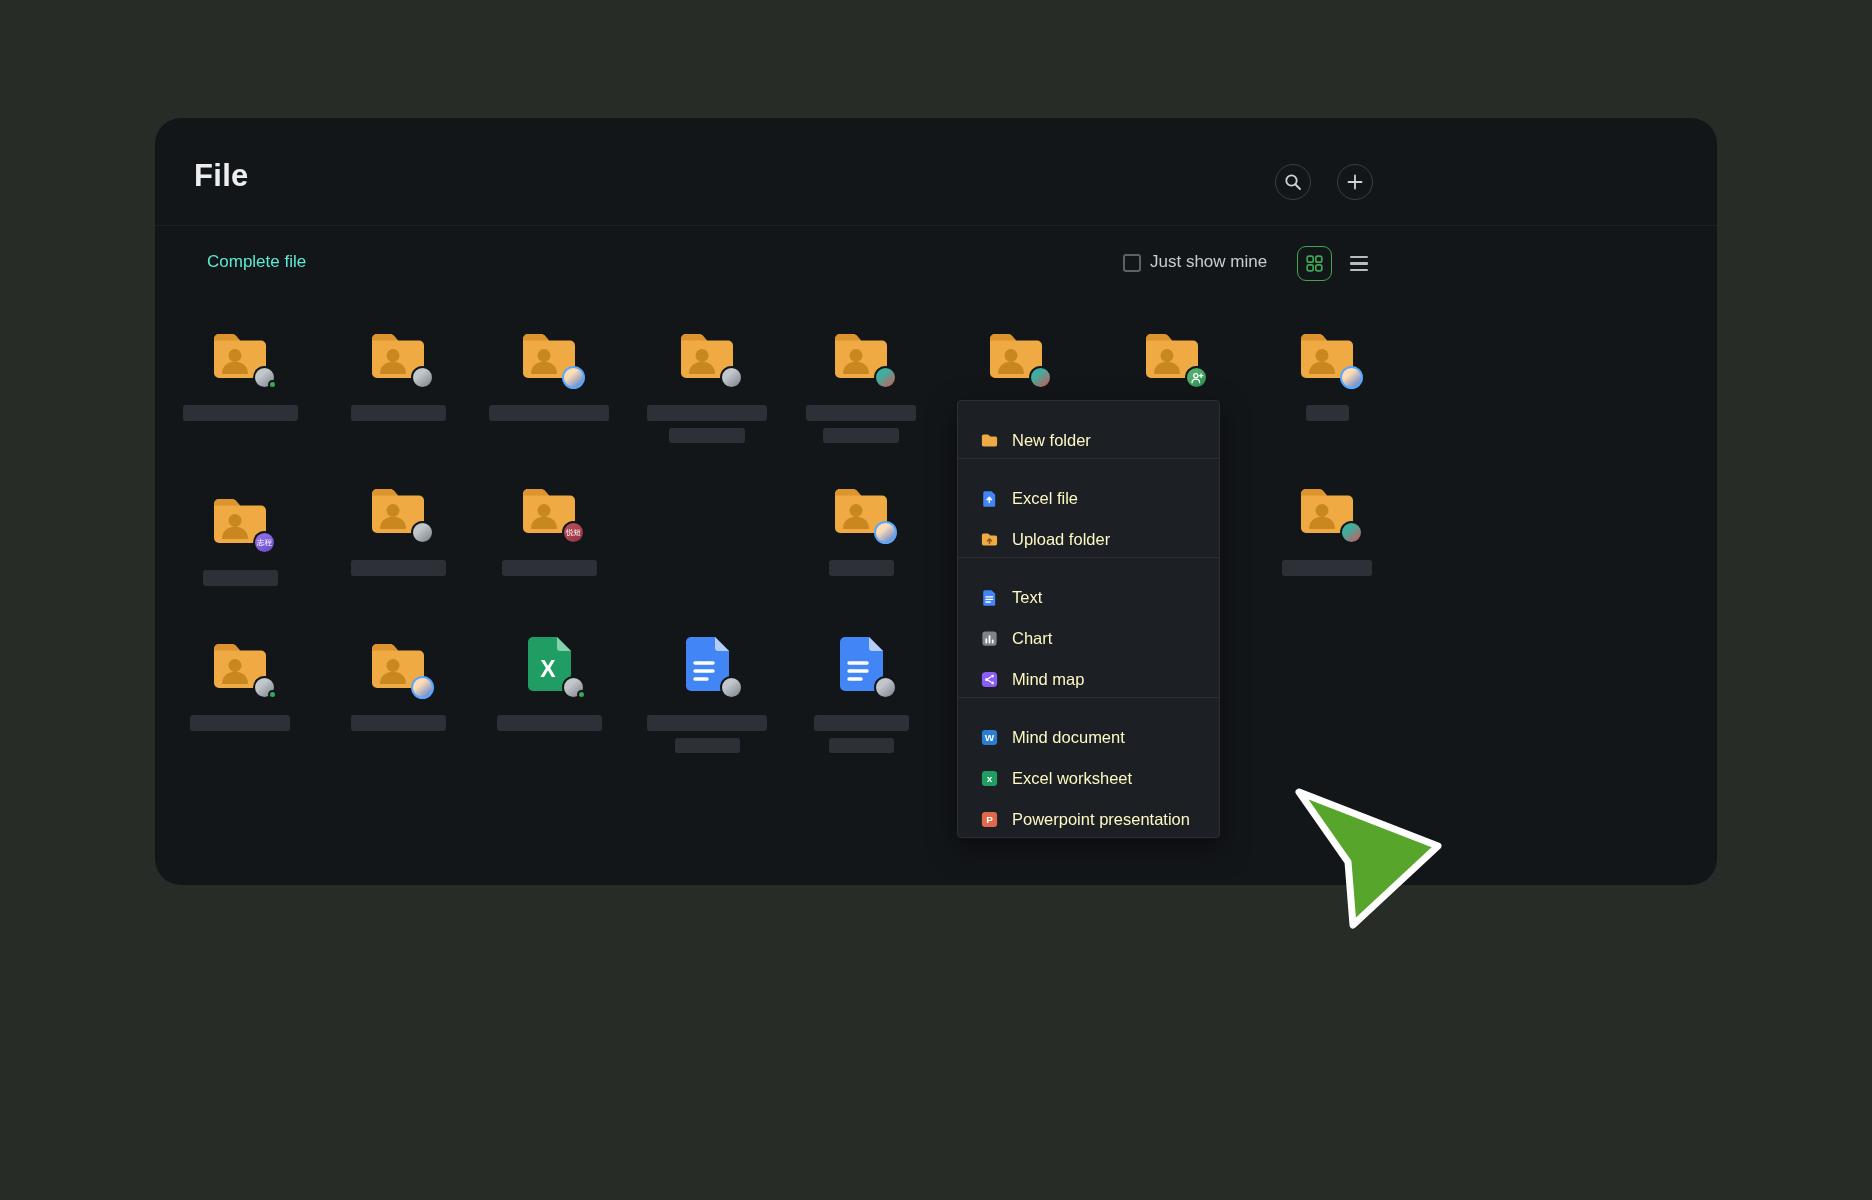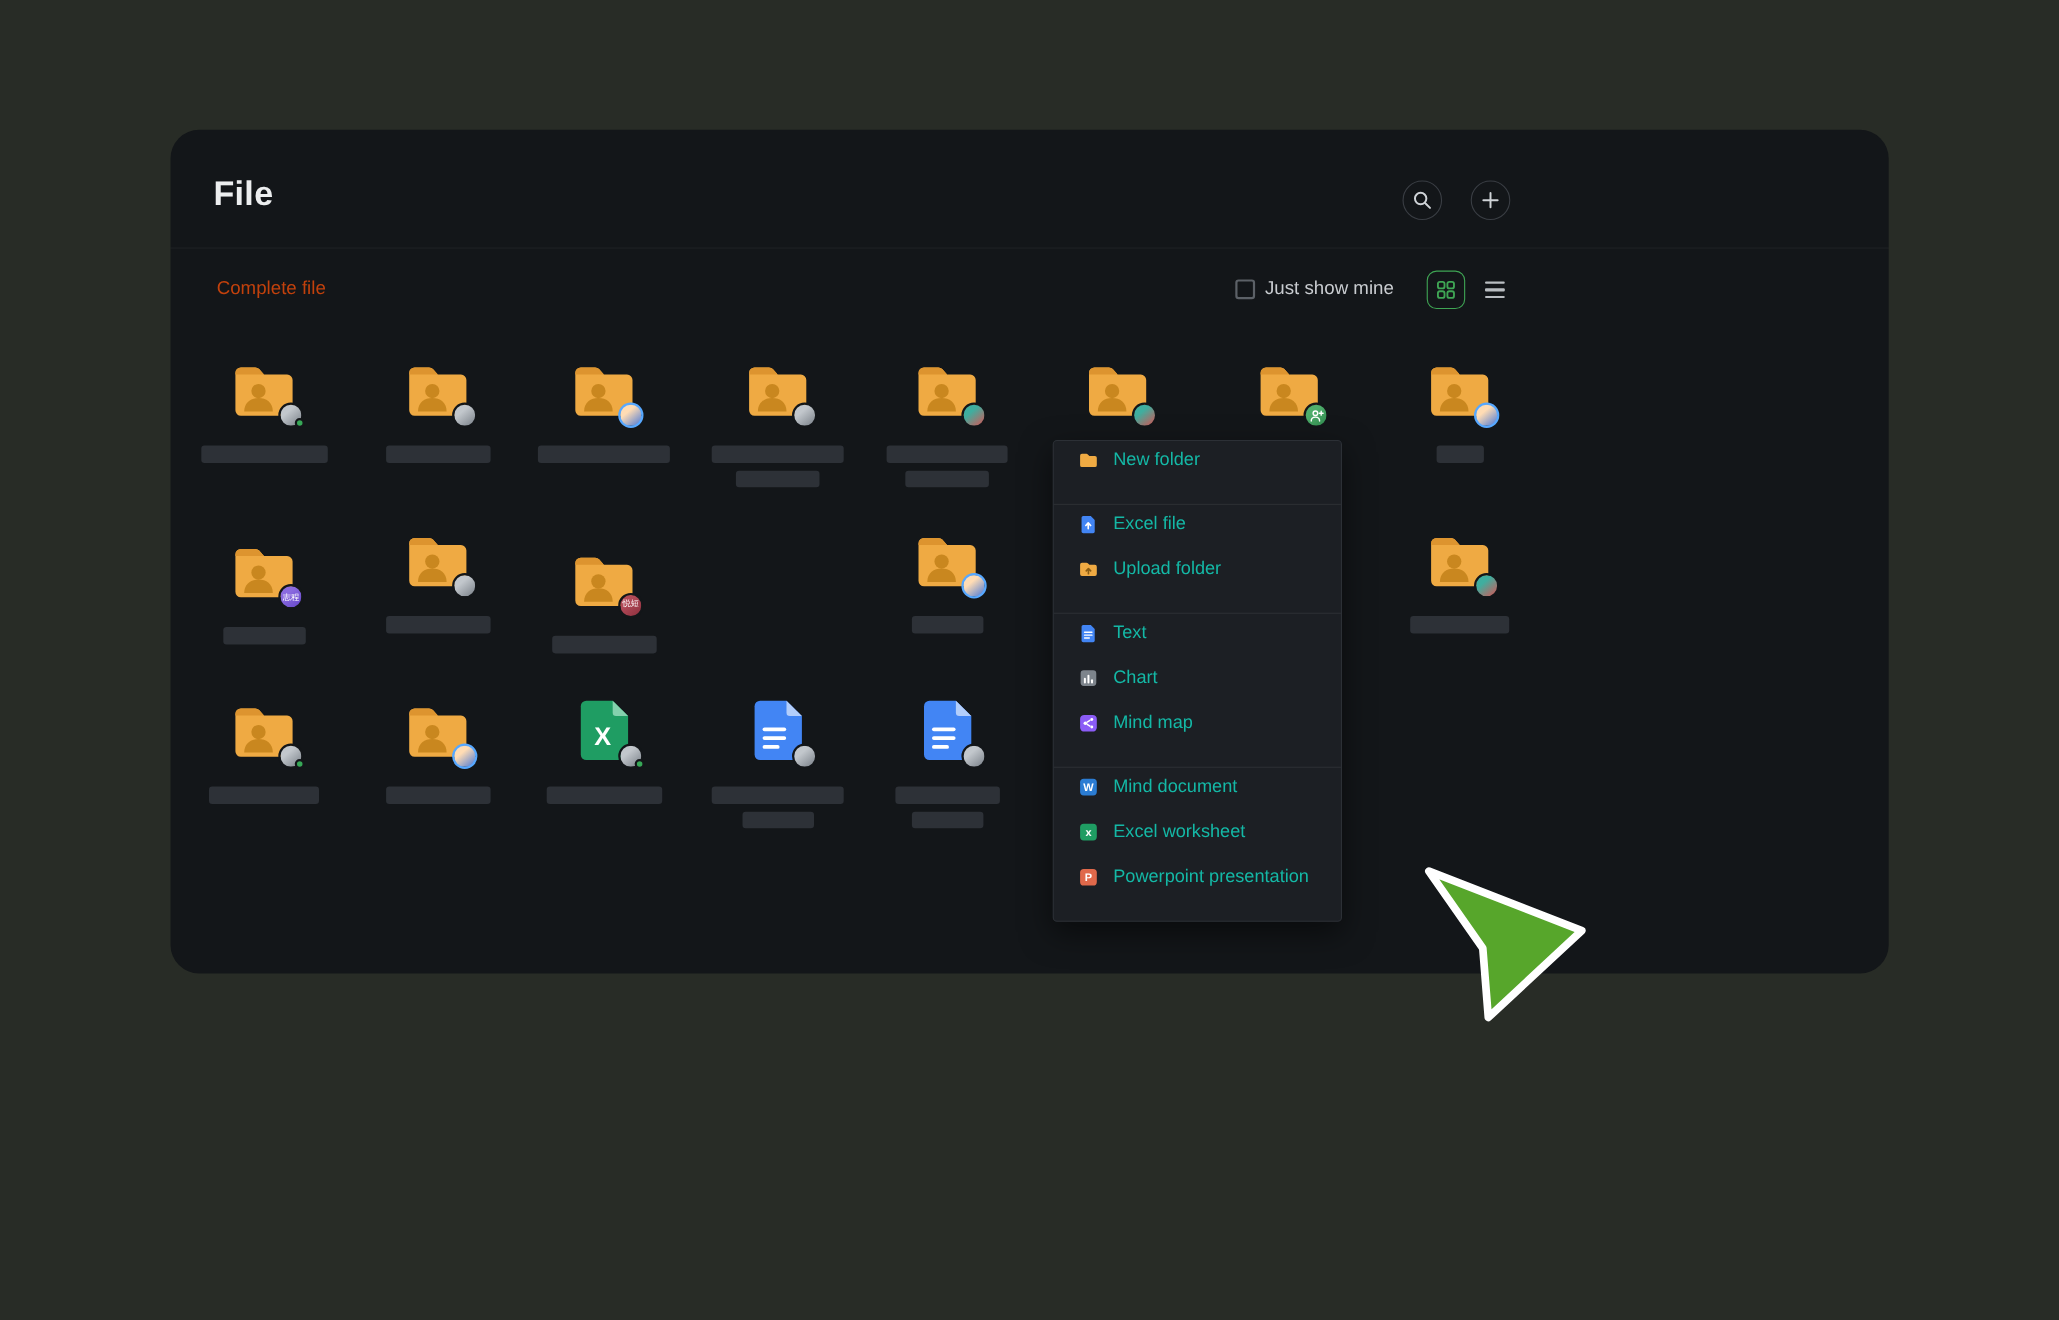--- a/index.html
+++ b/index.html
@@ -2,41 +2,41 @@
 <html><head>
 <meta charset="utf-8">
 <style>
   *{box-sizing:border-box;margin:0;padding:0}
   html,body{width:1872px;height:1200px;overflow:hidden;font-family:"Liberation Sans",sans-serif}
   .stage{position:relative;width:1872px;height:1200px;background:#282c26}
   .window{position:absolute;left:155px;top:118px;width:1562px;height:767px;background:#131619;border-radius:26px}
   .page-title{position:absolute;left:39px;top:40px;font-size:31px;font-weight:700;color:#eceeef;letter-spacing:.3px}
   .circle-btn{position:absolute;width:36px;height:36px;border-radius:50%;border:1px solid #3a3e44;background:transparent;display:flex;align-items:center;justify-content:center;color:#cfd3d7;cursor:pointer}
   .header-divider{position:absolute;left:0;right:0;top:107px;height:1px;background:rgba(255,255,255,.05)}
-  .section-label{position:absolute;left:42px;top:134px;font-size:17px;color:#c2410c}
+  .section-label{position:absolute;left:52px;top:134px;font-size:17px;color:#5eead4}
   .checkbox{position:absolute;left:968px;top:136px;width:18px;height:18px;border:2px solid #5c6167;border-radius:3px;background:transparent;cursor:pointer}
   .checkbox-label{position:absolute;left:995px;top:134px;font-size:17px;color:#c9ccd0}
   .view-btn{position:absolute;width:35px;height:35px;border-radius:9px;display:flex;align-items:center;justify-content:center;cursor:pointer;background:transparent;border:none}
   .view-btn.grid{left:1142px;top:128px;border:1px solid #3fa554}
   .view-btn.list{left:1186px;top:128px}
   .list-glyph{display:flex;flex-direction:column;gap:4px}
   .list-glyph i{display:block;width:18px;height:2.4px;background:#b9bdc1;border-radius:1px}
   .grid-area{position:absolute;left:0;top:0;right:0;bottom:0}
   .cell{position:absolute;width:150px;display:flex;flex-direction:column;align-items:center;cursor:pointer}
   .icon-wrap{position:relative;width:64px;height:64px}
   .icon-wrap svg{display:block}
   .badge{position:absolute;left:45px;top:44px;width:23px;height:23px;border-radius:50%;border:2px solid #131619;display:flex;align-items:center;justify-content:center;overflow:visible}
   .badge span{font-size:7.5px;color:#fff;line-height:1;white-space:nowrap}
   .dot{position:absolute;width:9px;height:9px;border-radius:50%;background:#37a857;border:2px solid #131619;right:-3px;bottom:-2px}
   .bar{height:16px;border-radius:3px;background:#2d3137;margin-top:19px}
   .bar.bar2{height:15px;margin-top:7px}
   .menu{position:absolute;left:802px;top:282px;width:263px;background:#1c1f24;border:1px solid #2c3036;border-radius:4px;box-shadow:0 10px 28px rgba(0,0,0,.5);z-index:10}
   .menu-group{padding:8px 0}
   .menu-divider{height:1px;background:rgba(255,255,255,.07)}
-  .menu-item{display:flex;align-items:flex-start;height:41px;padding:0 16px 0 22px;gap:13px;font-size:16.5px;color:#14b8a6;cursor:pointer}
+  .menu-item{display:flex;align-items:flex-end;height:41px;padding:0 16px 0 22px;gap:13px;font-size:16.5px;color:#fef9c3;cursor:pointer}
   .mi-icon{width:19px;height:19px;flex:none;display:flex;align-items:center;justify-content:center}
   .cursor{position:absolute;left:1280px;top:778px;z-index:30;pointer-events:none}
 </style>
 </head>
 <body>
 
 <div class="stage">
   <div class="window">
 
     <h1 class="page-title">File</h1>
@@ -208,21 +208,21 @@
             <svg width="64" height="64" viewBox="0 0 64 64">
     <path d="M6 17 a5 5 0 0 1 5-5 h13 a5 5 0 0 1 3.6 1.5 L32 18.5 h21 a5 5 0 0 1 5 5 V51 a5 5 0 0 1-5 5 H11 a5 5 0 0 1-5-5 z" fill="#EFAA43"></path>
     <path d="M6 17 a5 5 0 0 1 5-5 h13 a5 5 0 0 1 3.6 1.5 L32 18.5 H6 z" fill="#DD942F"></path>
     <circle cx="27" cy="33.5" r="6.5" fill="#C9871F"></circle>
     <path d="M14 52 c0-8.2 6-12.2 13-12.2 s13 4 13 12.2 z" fill="#C9871F"></path>
   </svg>
             <div class="badge" style="background: linear-gradient(140deg, rgb(194, 199, 204) 35%, rgb(120, 127, 135));"></div>
           </div>
           <div class="bar" style="width: 95px;"></div>
         </div>
-        <div class="cell" style="left: 319px; top: 377px; font-family: Liberation Mono, monospace;">
+        <div class="cell" style="left: 319px; top: 359px;">
           <div class="icon-wrap">
             <svg width="64" height="64" viewBox="0 0 64 64">
     <path d="M6 17 a5 5 0 0 1 5-5 h13 a5 5 0 0 1 3.6 1.5 L32 18.5 h21 a5 5 0 0 1 5 5 V51 a5 5 0 0 1-5 5 H11 a5 5 0 0 1-5-5 z" fill="#EFAA43"></path>
     <path d="M6 17 a5 5 0 0 1 5-5 h13 a5 5 0 0 1 3.6 1.5 L32 18.5 H6 z" fill="#DD942F"></path>
     <circle cx="27" cy="33.5" r="6.5" fill="#C9871F"></circle>
     <path d="M14 52 c0-8.2 6-12.2 13-12.2 s13 4 13 12.2 z" fill="#C9871F"></path>
   </svg>
             <div class="badge" style="background: linear-gradient(140deg, rgb(178, 74, 88) 35%, rgb(140, 47, 61));">
               <span>悦短</span>
             </div>

